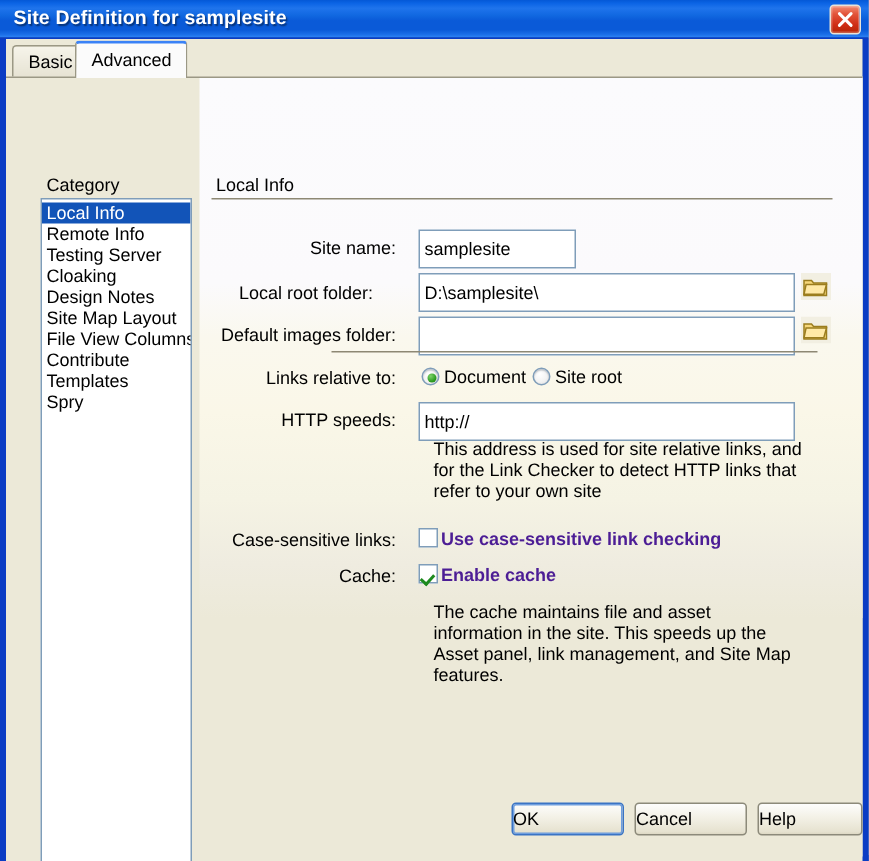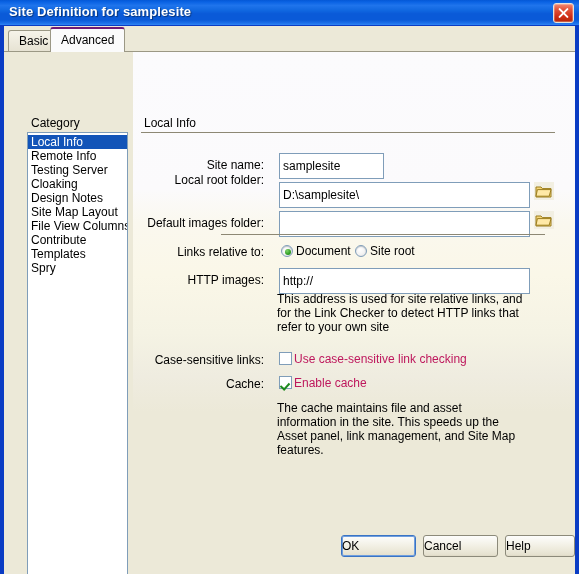--- a/index.html
+++ b/index.html
@@ -93,21 +93,21 @@
   }
   .tab.inactive {
     background: linear-gradient(to bottom,#f6f4ea 0%, #e6e2d2 100%);
   }
   .tab.active {
     top: 1px;
     height: 25px;
     line-height: 22px;
     background: #fbfbfb;
     border: 1px solid #9b9885;
-    border-top: 2px solid #701a75;
+    border-top: 2px solid #3b82f6;
     border-bottom: none;
     z-index: 5;
   }
   #tab-basic { left: 4px; }
   #tab-advanced { left: 46px; }
 
   
   #panel {
     position: absolute;
     left: 4px; top: 51px;
@@ -234,23 +234,24 @@
     left: 3px; top: 3px;
     width: 6px; height: 6px;
     border-radius: 50%;
     background: radial-gradient(circle at 35% 30%, #7fd36a 0%, #2f9e23 60%, #1d7a14 100%);
   }
 
   
   .check-wrap {
     position: absolute;
     font-size: 12px;
-    color: #be185d;
-    white-space: nowrap;
-    cursor: pointer;
+    color: #4c1d95;
+    white-space: nowrap;
+    cursor: pointer;
+    font-weight: bold;
   }
   .check-box {
     display: inline-block;
     width: 13px; height: 13px;
     background: #ffffff;
     border: 1px solid #7f9db9;
     position: relative;
     vertical-align: -2px;
     margin-right: 2px;
   }
@@ -263,20 +264,21 @@
     border-width: 0 2px 2px 0;
     transform: rotate(42deg);
   }
 
   .helptext {
     position: absolute;
     font-size: 12px;
     line-height: 14px;
     color: #000;
     width: 250px;
+    margin-left: 12px;
   }
 
   
   .dlgbtn {
     position: absolute;
     height: 22px;
     bottom: 14px;
     background: linear-gradient(to bottom, #fdfdfc 0%, #f3f1e6 45%, #e6e2d0 92%, #ddd8c4 100%);
     border: 1px solid #8c8a7a;
     border-radius: 3px;
@@ -335,21 +337,21 @@
         <div class="cat-item">Templates</div>
         <div class="cat-item">Spry</div>
       </div>
 
       <div id="section-title">Local Info</div>
       <div id="section-rule"></div>
 
       <div class="row-label" style="left:160px; top:106px; width:100px;">Site name:</div>
       <input class="txtfield" style="left: 275px; top: 101px; width: 105px;" type="text" value="samplesite">
 
-      <div class="row-label" style="left:140px; top:121px; width:120px;">Local root folder:</div>
+      <div class="row-label" style="left:140px; top:136px; width:120px;text-align:center;">Local root folder:</div>
       <input class="txtfield" style="left: 275px; top: 130px; width: 251px;" type="text" value="D:\samplesite\">
       <div class="folder-btn" style="left:530px; top:130px;">
         <svg width="20" height="18" viewBox="0 0 20 18">
           <rect x="0" y="0" width="20" height="18" fill="#f2efe2"></rect>
           <path d="M2 5 h5 l1.4 1.6 h8.6 v8.4 h-15 z" fill="#f6d77a" stroke="#9b7d1e" stroke-width="1"></path>
           <path d="M3.4 7.6 h13.6 l-1.8 6.6 h-13.2 z" fill="#ffe9a6" stroke="#9b7d1e" stroke-width="1"></path>
         </svg>
       </div>
 
       <div class="row-label" style="left:130px; top:164px; width:130px;">Default images folder:</div>
@@ -365,21 +367,21 @@
       <div id="mid-rule"></div>
 
       <div class="row-label" style="left:160px; top:193px; width:100px;">Links relative to:</div>
       <label class="radio-wrap" style="left:277px; top:192px;text-align:right;">
         <span class="radio-dot checked"></span><span>Document</span>
       </label>
       <label class="radio-wrap" style="left:351px; top:192px;">
         <span class="radio-dot"></span><span>Site root</span>
       </label>
 
-      <div class="row-label" style="left:170px; top:221px; width:90px;">HTTP images:</div>
+      <div class="row-label" style="left:170px; top:221px; width:90px;">HTTP speeds:</div>
       <input class="txtfield" style="left: 275px; top: 216px; width: 251px;" type="text" value="http://">
 
       <div class="helptext" style="left:273px; top:240px; width:255px;">This address is used for site relative links, and for the Link Checker to detect HTTP links that refer to your own site</div>
 
       <div class="row-label" style="left:150px; top:301px; width:110px;">Case-sensitive links:</div>
       <label class="check-wrap" style="left:275px; top:300px;">
         <span class="check-box"></span><span>Use case-sensitive link checking</span>
       </label>
 
       <div class="row-label" style="left:190px; top:325px; width:70px;">Cache:</div>

